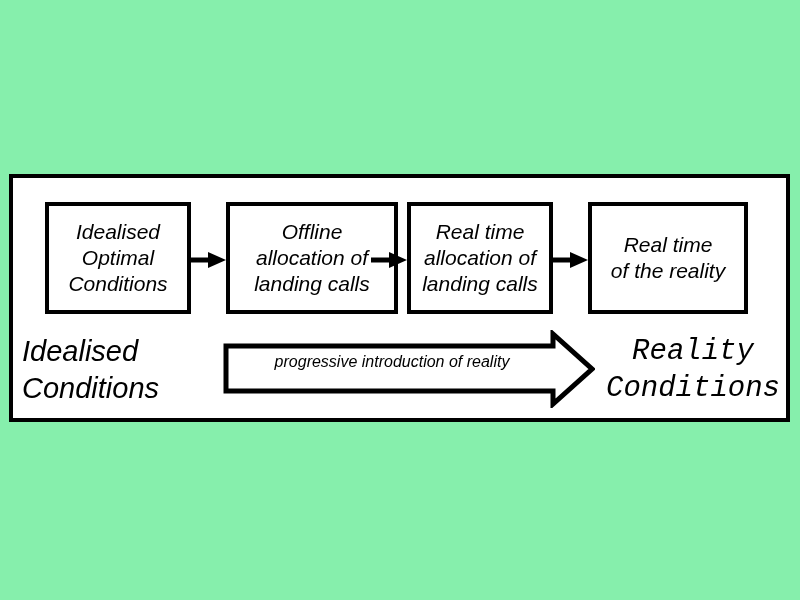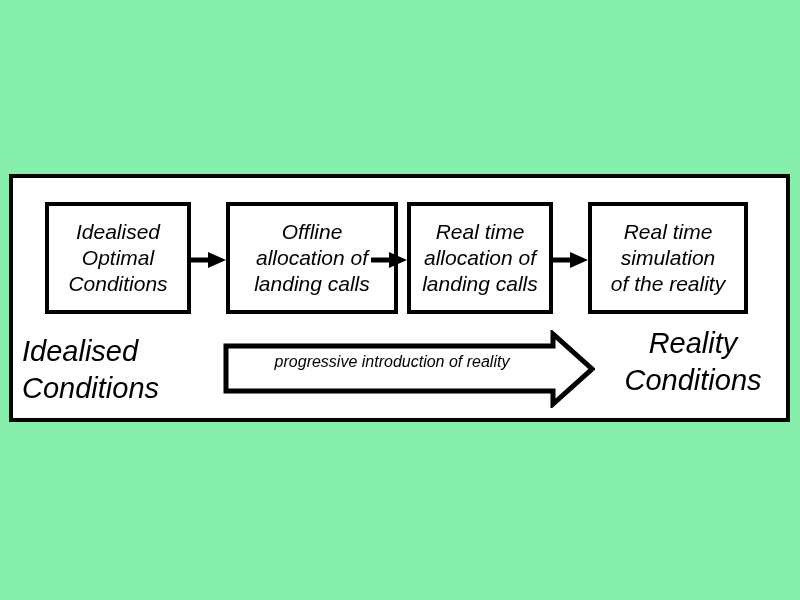--- a/index.html
+++ b/index.html
@@ -101,23 +101,24 @@
     white-space: nowrap;
   }
   .cond-left {
     left: 22px;
     top: 333px;
     width: 190px;
     text-align: left;
   }
   .cond-right {
     left: 600px;
-    top: 325px;
+    top: 333px;
     width: 186px;
     text-align: center;
+    font-family: Liberation Mono, monospace;
   }
 </style>
 </head>
 <body>
 
 <div id="stage">
 
   <div class="outer-frame"></div>
 
   <div class="stage-box box-1">
@@ -154,21 +155,20 @@
 
   <div class="connector conn-3">
     <svg width="38" height="20" viewBox="0 0 38 20">
       <line x1="0" y1="10" x2="22" y2="10" stroke="#000" stroke-width="5"></line>
       <polygon points="18,2 36,10 18,18" fill="#000"></polygon>
     </svg>
   </div>
 
   <div class="stage-box box-4">
     <div class="line">Real time</div>
-    <div class="line">simulation</div>
     <div class="line">of the reality</div>
   </div>
 
   <div class="condition-label cond-left">
     <div>Idealised</div>
     <div>Conditions</div>
   </div>
 
   <div class="big-arrow">
     <svg width="372" height="78" viewBox="0 0 372 78">

